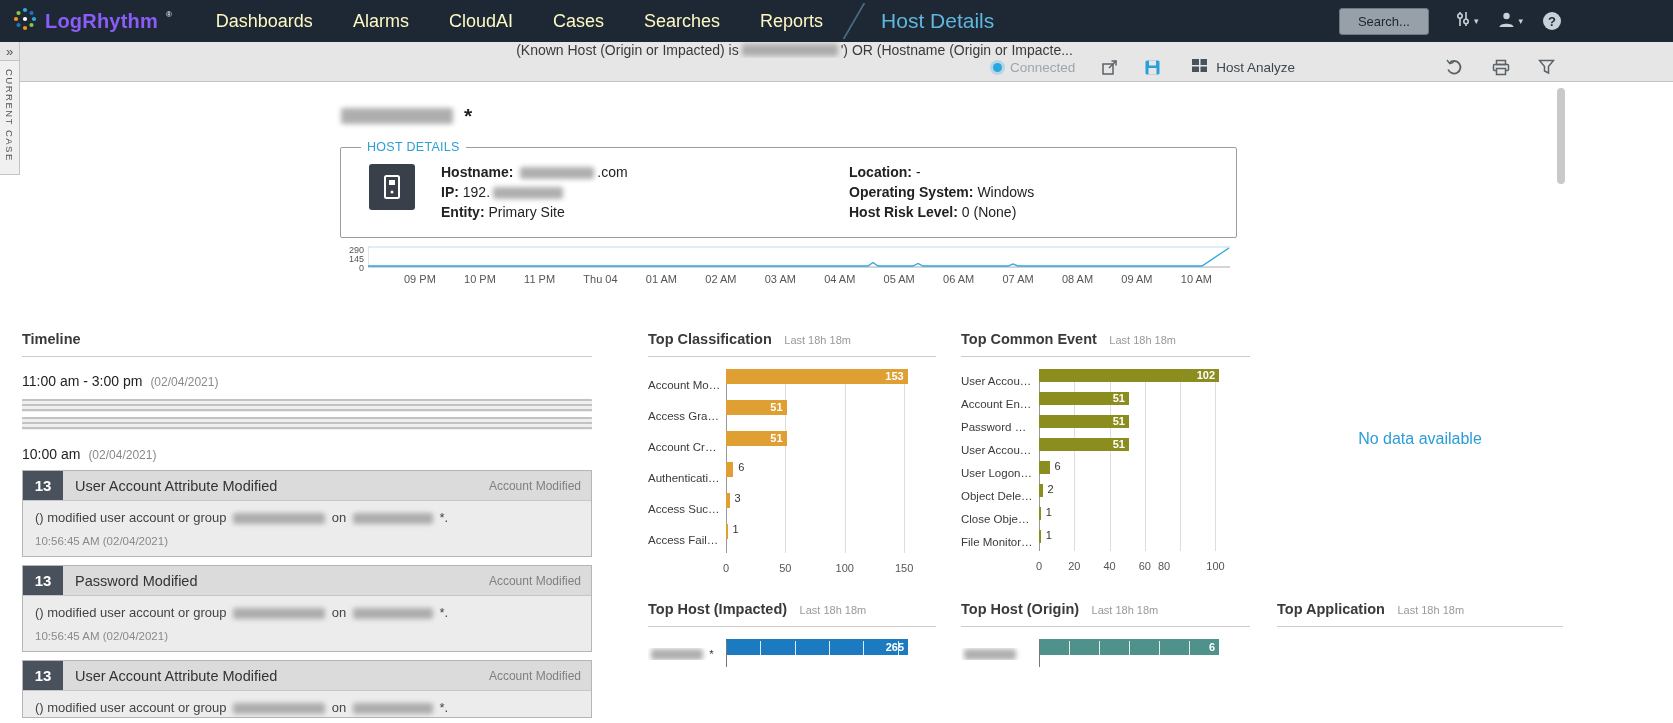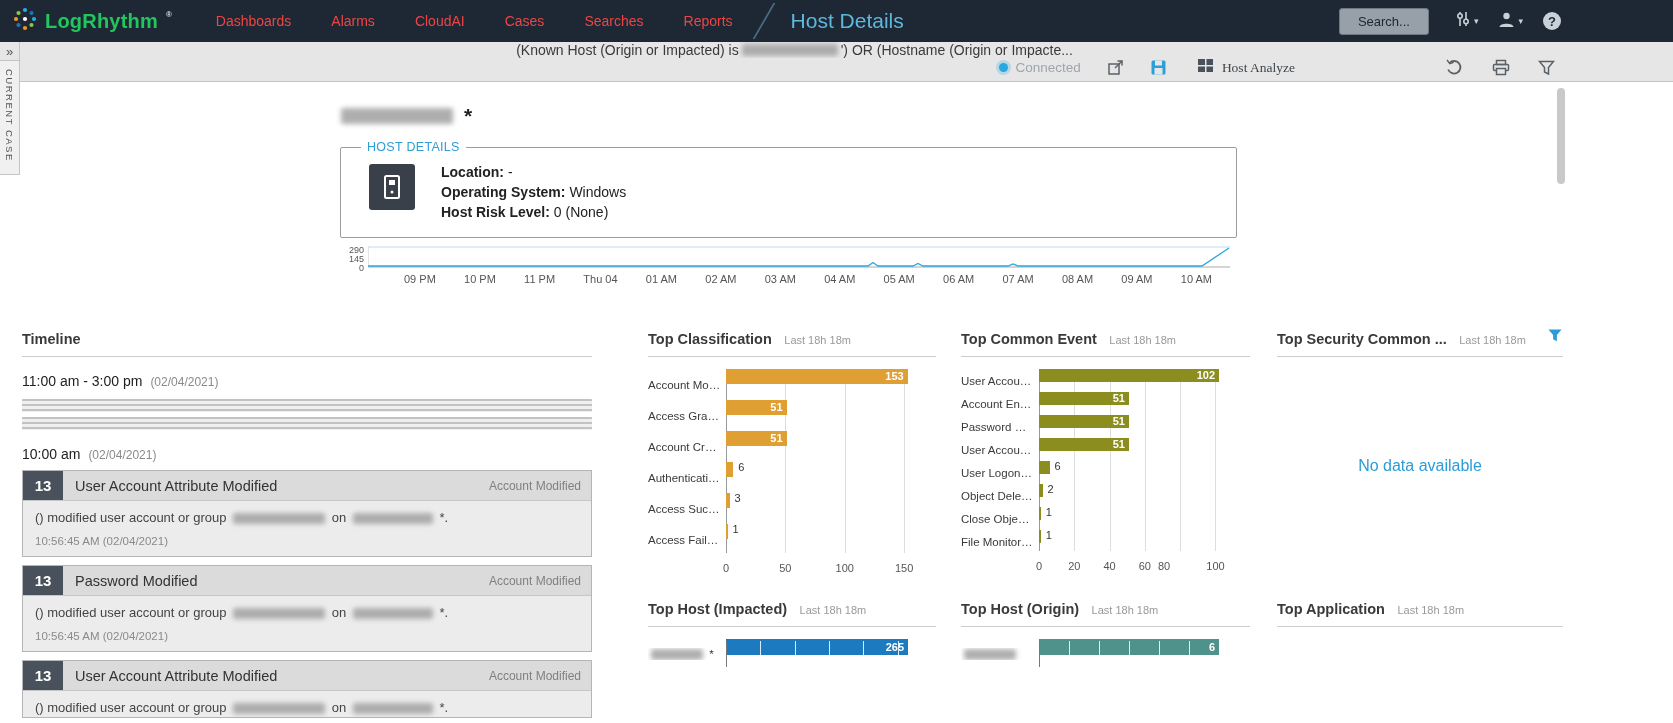--- a/index.html
+++ b/index.html
@@ -9,24 +9,24 @@
     background: #fff; font-family: "Liberation Sans", sans-serif;
   }
 
   
   .topnav {
     position: absolute; top: 0; left: 0; width: 100%; height: 42px;
     background: #1D2834; display: flex; align-items: center;
     padding: 0 112px 0 12px; z-index: 10;
   }
   .brand { display: flex; align-items: center; gap: 7px; margin-right: 44px; cursor: pointer; }
-  .brand-name { color: #22c55e; font-size: 20px; font-weight: bold; letter-spacing: .2px; }
+  .brand-name { color: #8b5cf6; font-size: 20px; font-weight: bold; letter-spacing: .2px; }
   .brand-reg { color: #fff; font-size: 8px; position: relative; top: -7px; margin-left: 1px; }
   .nav-items { display: flex; gap: 40px; }
-  .nav-item { color: #ef4444; font-size: 14px; cursor: pointer; white-space: nowrap; }
+  .nav-item { color: #fef9c3; font-size: 18px; cursor: pointer; white-space: nowrap; }
   .nav-slash { width: 2px; height: 36px; background: #4A6B82; transform: skewX(-30deg); margin: 0 26px 0 30px; }
   .page-title { color: #60B7DD; font-size: 21px; font-weight: 400; white-space: nowrap; }
   .nav-spacer { flex: 1; }
   .search-btn {
     background: #97A0A8; border: 1px solid #6F7880; color: #1F262D; font-size: 13px;
     padding: 5px 18px; border-radius: 3px; margin-right: 26px; font-family: inherit; cursor: pointer;
   }
   .nav-icons { display: flex; align-items: center; gap: 20px; }
   .iconbtn { display: flex; align-items: center; gap: 3px; cursor: pointer; }
   .caret { font-size: 9px; color: #C9D1D8; }
@@ -39,21 +39,21 @@
   .filterbar {
     position: absolute; top: 42px; left: 0; width: 100%; height: 40px;
     background: #E6E6E6; border-bottom: 1px solid #C4C4C4;
     display: flex; align-items: center; padding: 0 118px 0 34px; flex-direction: column;
   }
   .query { font-size: 14px; color: #3A3A3A; white-space: nowrap; display: flex; align-items: center; cursor: pointer; overflow: hidden; }
   .fb-right { margin-left: auto; display: flex; }
   .connected { display: flex; align-items: center; gap: 8px; color: #9EA5AC; font-size: 13.5px; }
   .conn-dot { width: 9px; height: 9px; border-radius: 50%; background: #2AA7E0; box-shadow: 0 0 0 3px rgba(42,167,224,.25); }
   .fb-icon { margin-left: 26px; cursor: pointer; display: flex; align-items: center; }
-  .host-analyze { display: flex; align-items: center; gap: 8px; margin-left: 30px; font-size: 13.5px; color: #3F464C; cursor: pointer; white-space: nowrap; font-family: Liberation Serif, serif; }
+  .host-analyze { display: flex; align-items: center; gap: 8px; margin-left: 30px; font-size: 13.5px; color: #3F464C; cursor: pointer; white-space: nowrap; }
   .fb-tools { display: flex; gap: 28px; margin-left: 150px; }
   .fb-tools .fb-icon { margin-left: 0; }
 
   
   .side-tab {
     position: absolute; left: 0; top: 42px; width: 20px; z-index: 11;
     background: #F0F0F0; border: 1px solid #C4C4C4; border-left: none; border-top: none;
     padding-bottom: 12px;
   }
   .side-tab-btn {
@@ -272,20 +272,34 @@
 <fieldset class="host-box">
   <legend>HOST DETAILS</legend>
   <div class="host-box-inner">
     <div class="host-tile">
       <svg width="22" height="26" viewBox="0 0 22 26">
         <rect x="4" y="2" width="14" height="22" rx="1.5" fill="none" stroke="#fff" stroke-width="2"></rect>
         <rect x="8" y="6" width="6" height="5" fill="#fff"></rect>
         <circle cx="11" cy="18" r="1.5" fill="#fff"></circle>
       </svg>
     </div>
+    <div class="host-col left">
+      <div class="host-field">
+        <b>Hostname:</b>
+        <span class="redact" style="width:74px;"></span><span>.com</span>
+      </div>
+      <div class="host-field">
+        <b>IP:</b>
+        <span>192.</span><span class="redact" style="width:70px;"></span>
+      </div>
+      <div class="host-field">
+        <b>Entity:</b>
+        <span>Primary Site</span>
+      </div>
+    </div>
     <div class="host-col">
       <div class="host-field">
         <b>Location:</b>
         <span>-</span>
       </div>
       <div class="host-field">
         <b>Operating System:</b>
         <span>Windows</span>
       </div>
       <div class="host-field">
@@ -527,29 +541,20 @@
           <span class="tick" style="left: 70.5882px; text-align: center;">40</span>
           <span class="tick" style="left: 105.882px;">60</span>
           <span class="tick" style="left: 125px;">80</span>
           <span class="tick" style="left: 176.471px;">100</span>
         </div>
       </div>
   </div>
 </section>
 
 <section class="panel" style="left:1277px; top:330px; width:286px;">
-  <div class="panel-head">
-    <span class="panel-title">Top Security Common ...</span>
-    <span class="panel-sub">Last 18h 18m</span>
-    <span class="funnel-blue">
-      <svg width="16" height="15" viewBox="0 0 17 16" fill="#2B9CD8">
-        <path d="M1.5 1.5 H15.5 L10.5 7.5 V14 L6.5 12 V7.5 Z"></path>
-      </svg>
-    </span>
-  </div>
   <div class="nodata">No data available</div>
 </section>
 
 <section class="panel" style="left: 648px; top: 600px; width: 288px; --rowh: 30px; --barh: 16px;">
   <div class="panel-head">
     <span class="panel-title">Top Host (Impacted)</span>
     <span class="panel-sub">Last 18h 18m</span>
   </div>
   <div class="chart-body no-axis">
     <div class="grid-overlay over">

